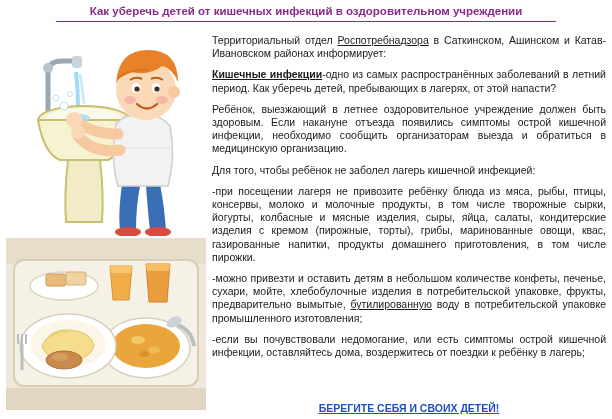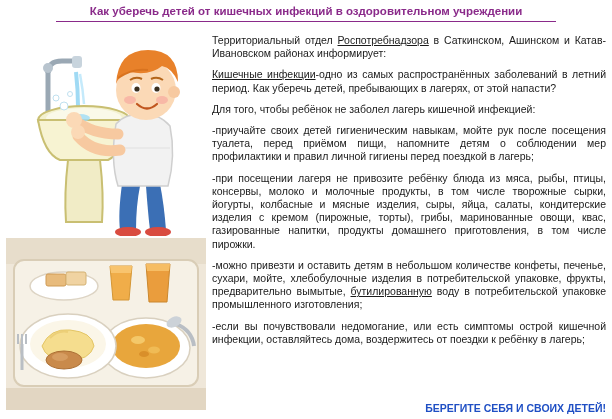--- a/index.html
+++ b/index.html
@@ -68,31 +68,32 @@
     text-align: justify;
   }
   .text-col p {
     margin: 8px 0 5px 0;
     text-align: justify;
   }
   .ul-link {
     text-decoration: underline;
   }
   .bold {
-    font-weight: normal;
+    font-weight: bold;
   }
   .footer {
     position: absolute;
     left: 212px;
     top: 402px;
     width: 394px;
-    text-align: right;
+    text-align: center;
     font-size: 10.5px;
     font-weight: bold;
     color: #1f4fc4;
+    text-decoration: underline;
   }
   
   svg { display: block; }
 </style>
 </head>
 <body>
 
 <div class="page">
 
   <div class="title">Как уберечь детей от кишечных инфекций в оздоровительном учреждении</div>
@@ -198,22 +199,22 @@
     </svg>
   </div>
 
   <div class="text-col">
     <p>
       <span>Территориальный отдел </span><span class="ul-link">Роспотребнадзора</span><span> в Саткинском, Ашинском и Катав-Ивановском районах информирует:</span>
     </p>
     <p>
       <span class="bold ul-link">Кишечные инфекции</span><span>-одно из самых распространённых заболеваний в летний период. Как уберечь детей, пребывающих в лагерях, от этой напасти?</span>
     </p>
+    <p>Ребёнок, выезжающий в летнее оздоровительное учреждение должен быть здоровым. Если накануне отъезда появились симптомы острой кишечной инфекции, необходимо сообщить организаторам выезда и обратиться в медицинскую организацию.</p>
     <p>Для того, чтобы ребёнок не заболел лагерь кишечной инфекцией:</p>
-    <p>-приучайте своих детей гигиеническим навыкам, мойте рук после посещения туалета, перед приёмом пищи, напомните детям о соблюдении мер профилактики и правил личной гигиены перед поездкой в лагерь;</p>
     <p>-при посещении лагеря не привозите ребёнку блюда из мяса, рыбы, птицы, консервы, молоко и молочные продукты, в том числе творожные сырки, йогурты, колбасные и мясные изделия, сыры, яйца, салаты, кондитерские изделия с кремом (пирожные, торты), грибы, маринованные овощи, квас, газированные напитки, продукты домашнего приготовления, в том числе пирожки.</p>
     <p>
       <span>-можно привезти и оставить детям в небольшом количестве конфеты, печенье, сухари, мойте, хлебобулочные изделия в потребительской упаковке, фрукты, предварительно вымытые, </span><span class="ul-link">бутилированную</span><span> воду в потребительской упаковке промышленного изготовления;</span>
     </p>
     <p>-если вы почувствовали недомогание, или есть симптомы острой кишечной инфекции, оставляйтесь дома, воздержитесь от поездки к ребёнку в лагерь;</p>
   </div>
 
   <div class="footer">БЕРЕГИТЕ СЕБЯ И СВОИХ ДЕТЕЙ!</div>
 
 </div>

